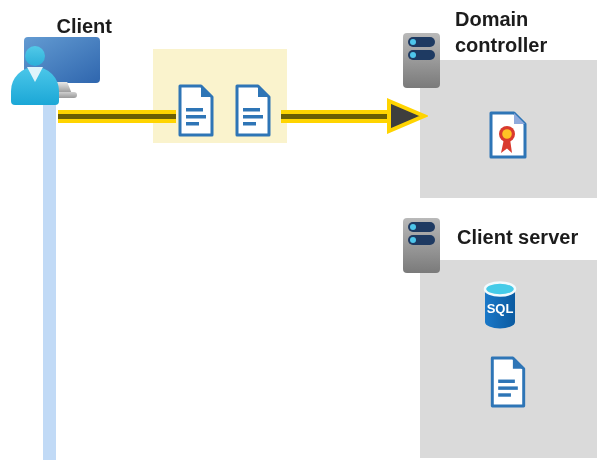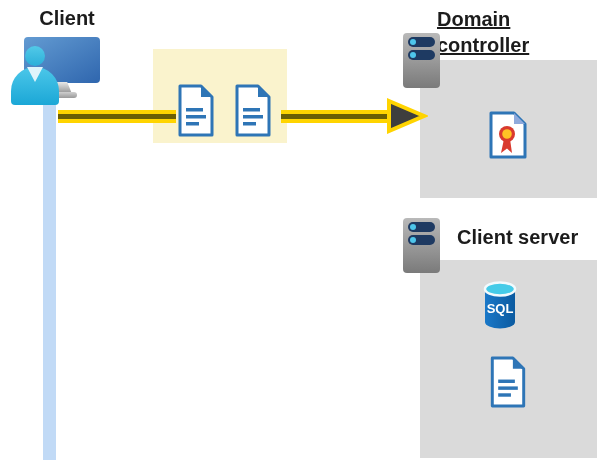--- a/index.html
+++ b/index.html
@@ -4,22 +4,22 @@
 <style>
   html,body{margin:0;padding:0;background:#ffffff;}
   .canvas{
     position:relative;width:600px;height:468px;background:#ffffff;
     font-family:"Liberation Sans",sans-serif;overflow:hidden;
   }
   .abs{position:absolute;}
 
   
   .heading{font-weight:bold;font-size:20px;color:#1c1c1c;line-height:26px;}
-  .client-label{left:22px;top:5px;width:90px;text-align:center;}
-  .dc-label{left:437px;top:6px;white-space:pre-line;text-decoration:underline;}
+  .client-label{left:22px;top:13px;width:90px;text-align:right;}
+  .dc-label{left:455px;top:6px;white-space:pre-line;}
   .linux-label{left:457px;top:224px;}
   .keytab-label{left:420px;top:421px;width:177px;text-align:center;
     font-size:21px;color:#3c3c3c;}
   .ticket-label{top:55px;width:44px;text-align:center;font-size:18px;
     color:#4a4a4a;letter-spacing:0.5px;}
   .tgt-label{left:174px;}
   .spn-label{left:231px;}
 
   
   .ticket-box{left:153px;top:49px;width:134px;height:94px;background:#faf3cd;z-index:1;}

